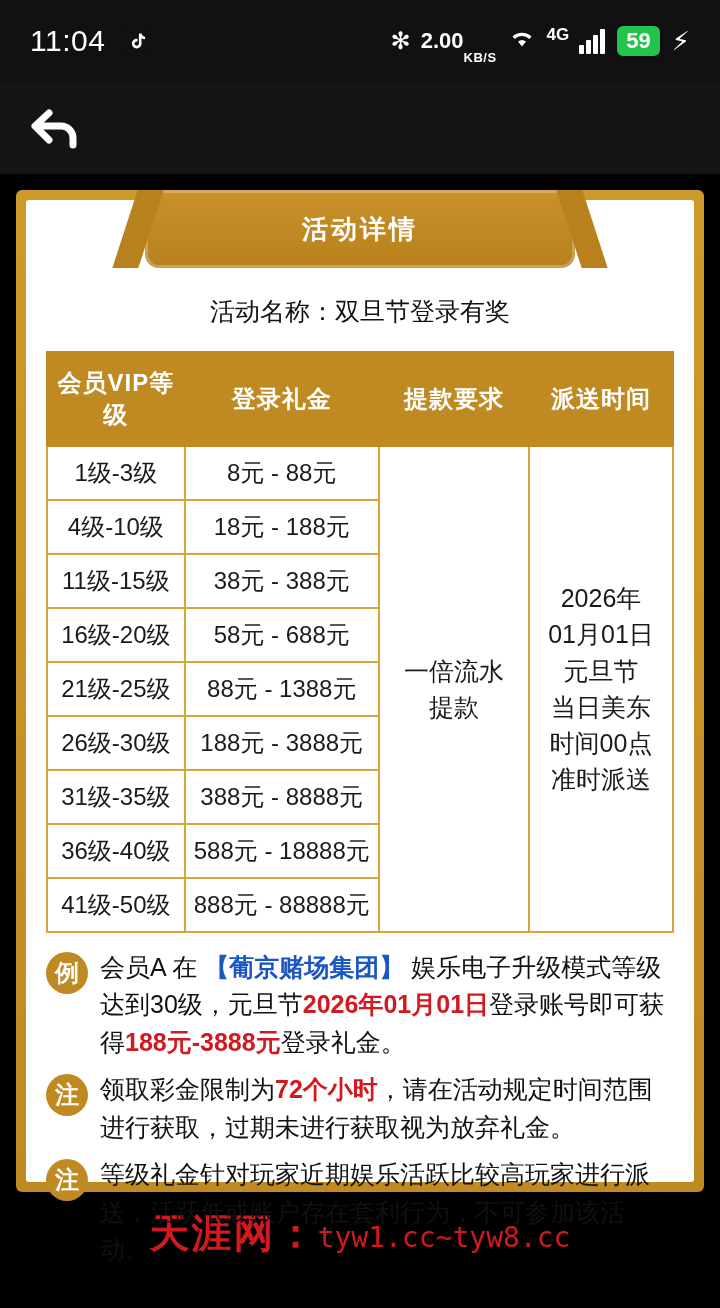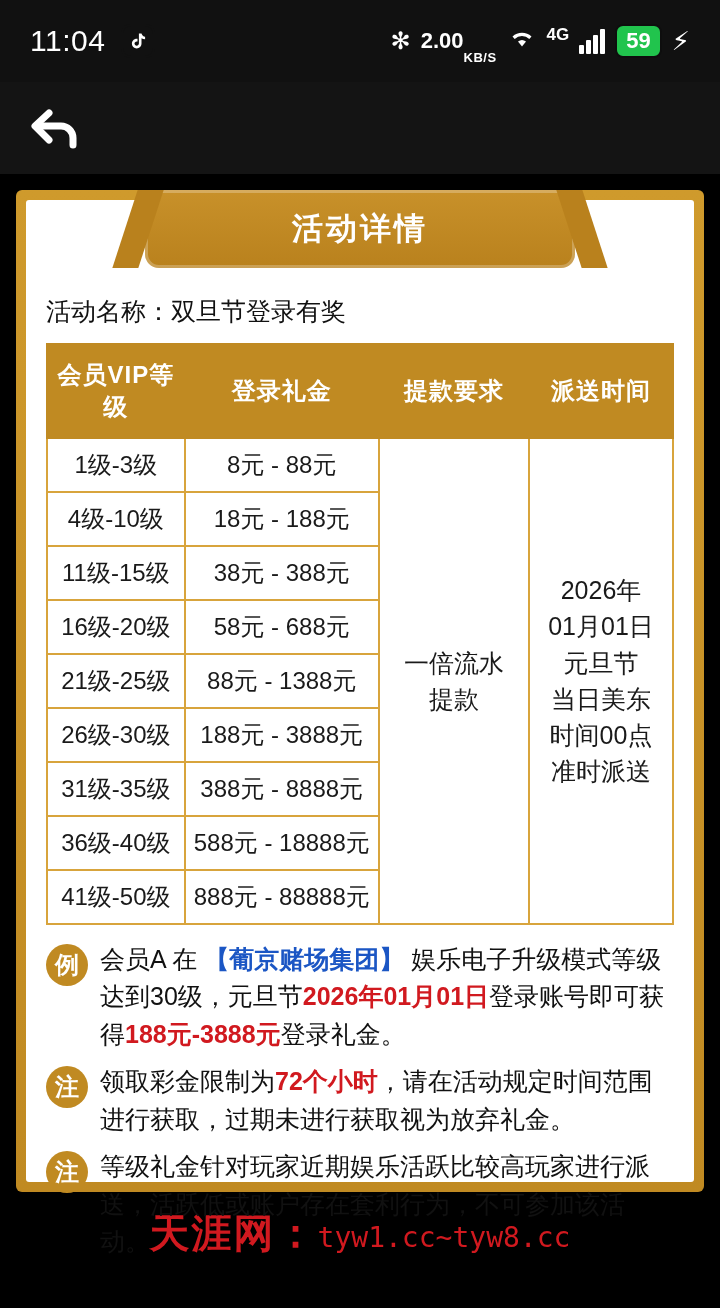--- a/index.html
+++ b/index.html
@@ -128,21 +128,21 @@
     justify-content: center;
   }
   .ribbon {
     position: absolute;
     top: -10px;
     width: 430px;
     height: 78px;
     background: #c08a22;
     background: linear-gradient(180deg,#c8912a 0%,#b9811d 100%);
     color: #fff;
-    font-size: 31px;
+    font-size: 26px;
     font-weight: 700;
     letter-spacing: 3px;
     display: flex;
     align-items: center;
     justify-content: center;
     border-bottom-left-radius: 14px;
     border-bottom-right-radius: 14px;
     box-shadow: inset 0 0 0 3px rgba(255,255,255,0.25);
   }
   .ribbon::before, .ribbon::after {
@@ -155,28 +155,28 @@
   .ribbon::before { left: -20px; transform: skewX(-18deg); }
   .ribbon::after  { right: -20px; transform: skewX(18deg); }
 
   
   .intro {
     margin-top: 22px;
     font-size: 25px;
     line-height: 1.55;
     color: #111;
   }
-  .intro p { margin-bottom: 2px; }
+  .intro p { margin-bottom: 2px; text-align: center; }
   .hl-blue { color: #1b56c4; font-weight: 700; }
   .hl-red { color: #d1191f; font-weight: 700; }
   .bold { font-weight: 700; }
 
   
   table.tiers {
-    margin-top: 12px;
+    margin-top: 20px;
     width: 100%;
     border-collapse: collapse;
     font-size: 23px;
     color: #222;
     table-layout: fixed;
     border-radius: 23px;
   }
   table.tiers th {
     background: #c08a22;
     color: #fff;

